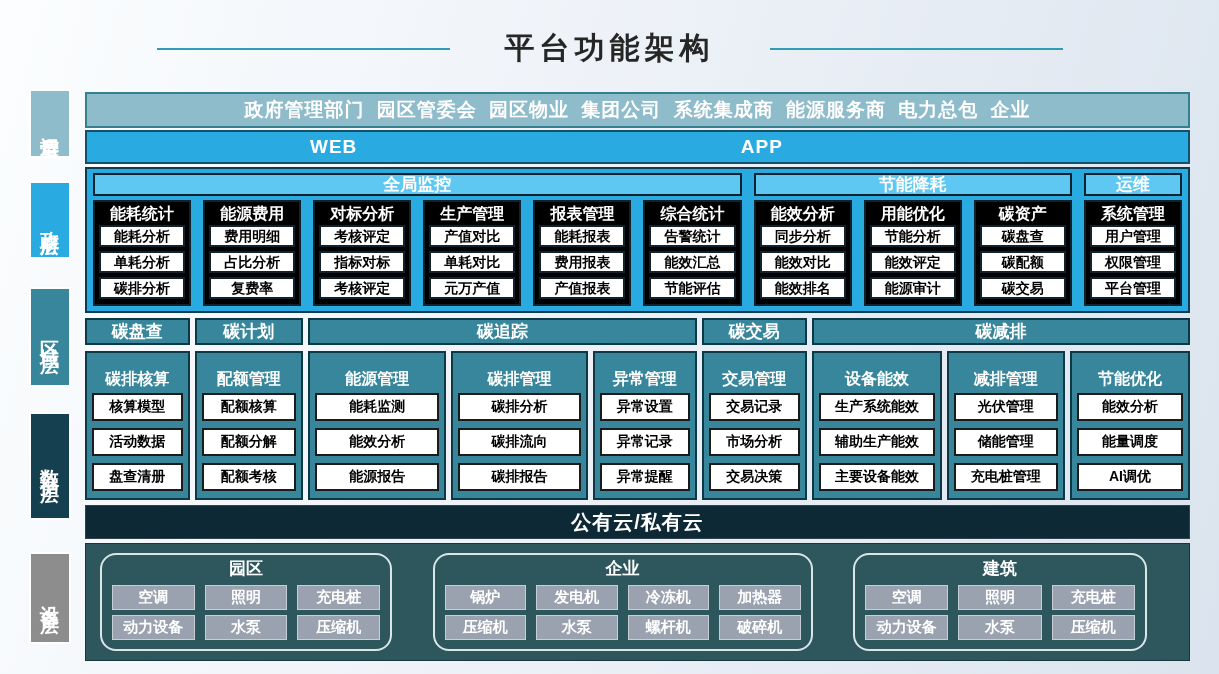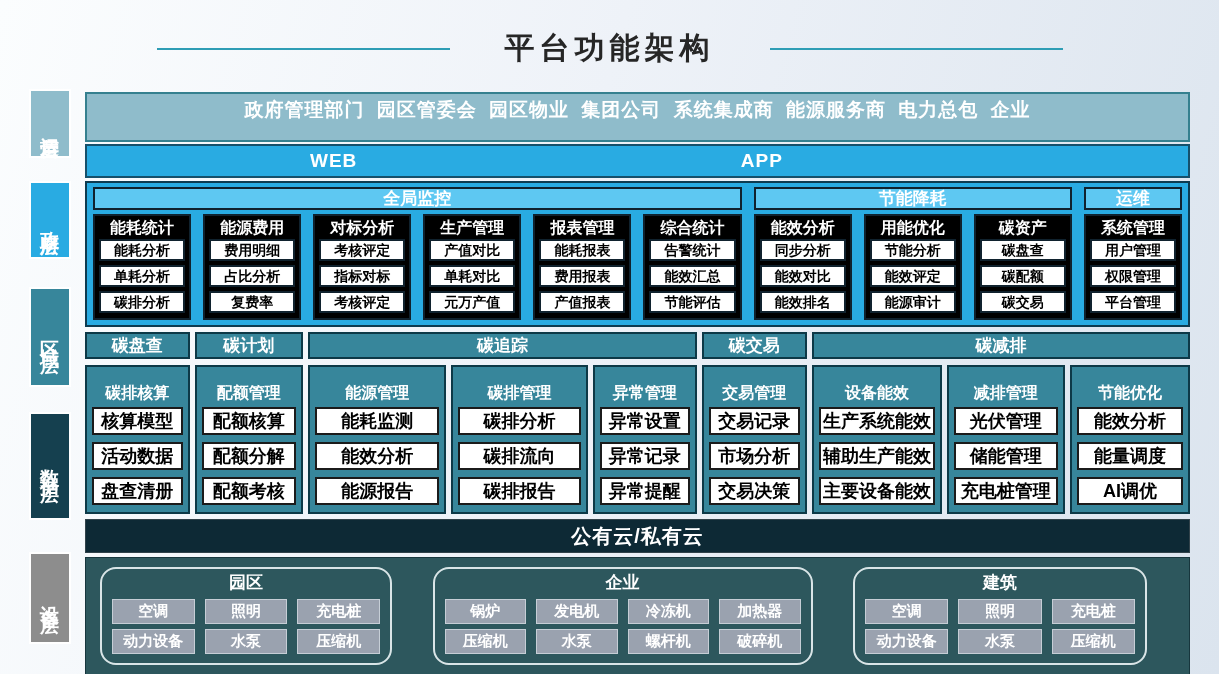--- a/index.html
+++ b/index.html
@@ -53,21 +53,21 @@
   .layer-0 { top: 89px;  height: 69px;  letter-spacing: 2px; }
   .layer-1 { top: 181px; height: 78px;  letter-spacing: 3px; }
   .layer-2 { top: 287px; height: 100px; letter-spacing: 8px; }
   .layer-3 { top: 412px; height: 108px; letter-spacing: 8px; }
   .layer-4 { top: 552px; height: 92px;  letter-spacing: 6px; }
 
   
   .content { position: absolute; left: 85px; top: 92px; width: 1105px; }
 
   .stakeholder-bar {
-    height: 50px;
+    height: 36px;
     background: #8fbccb;
     border: 2px solid #35808f;
     color: #ffffff;
     font-size: 19px;
     font-weight: bold;
     text-align: center;
     line-height: 31px;
     word-spacing: 6px;
     letter-spacing: 1px;
     white-space: nowrap;
@@ -179,21 +179,21 @@
     text-align: center;
     height: 28px;
     line-height: 28px;
     white-space: nowrap;
   }
   .region-item {
     background: #ffffff;
     border: 2px solid #1b1b1b;
     color: #000000;
     font-weight: bold;
-    font-size: 18px;
+    font-size: 14px;
     flex: 1;
     margin: 0 0 7px;
     display: flex;
     align-items: center;
     justify-content: center;
     white-space: nowrap;
     overflow: hidden;
   }
 
   

